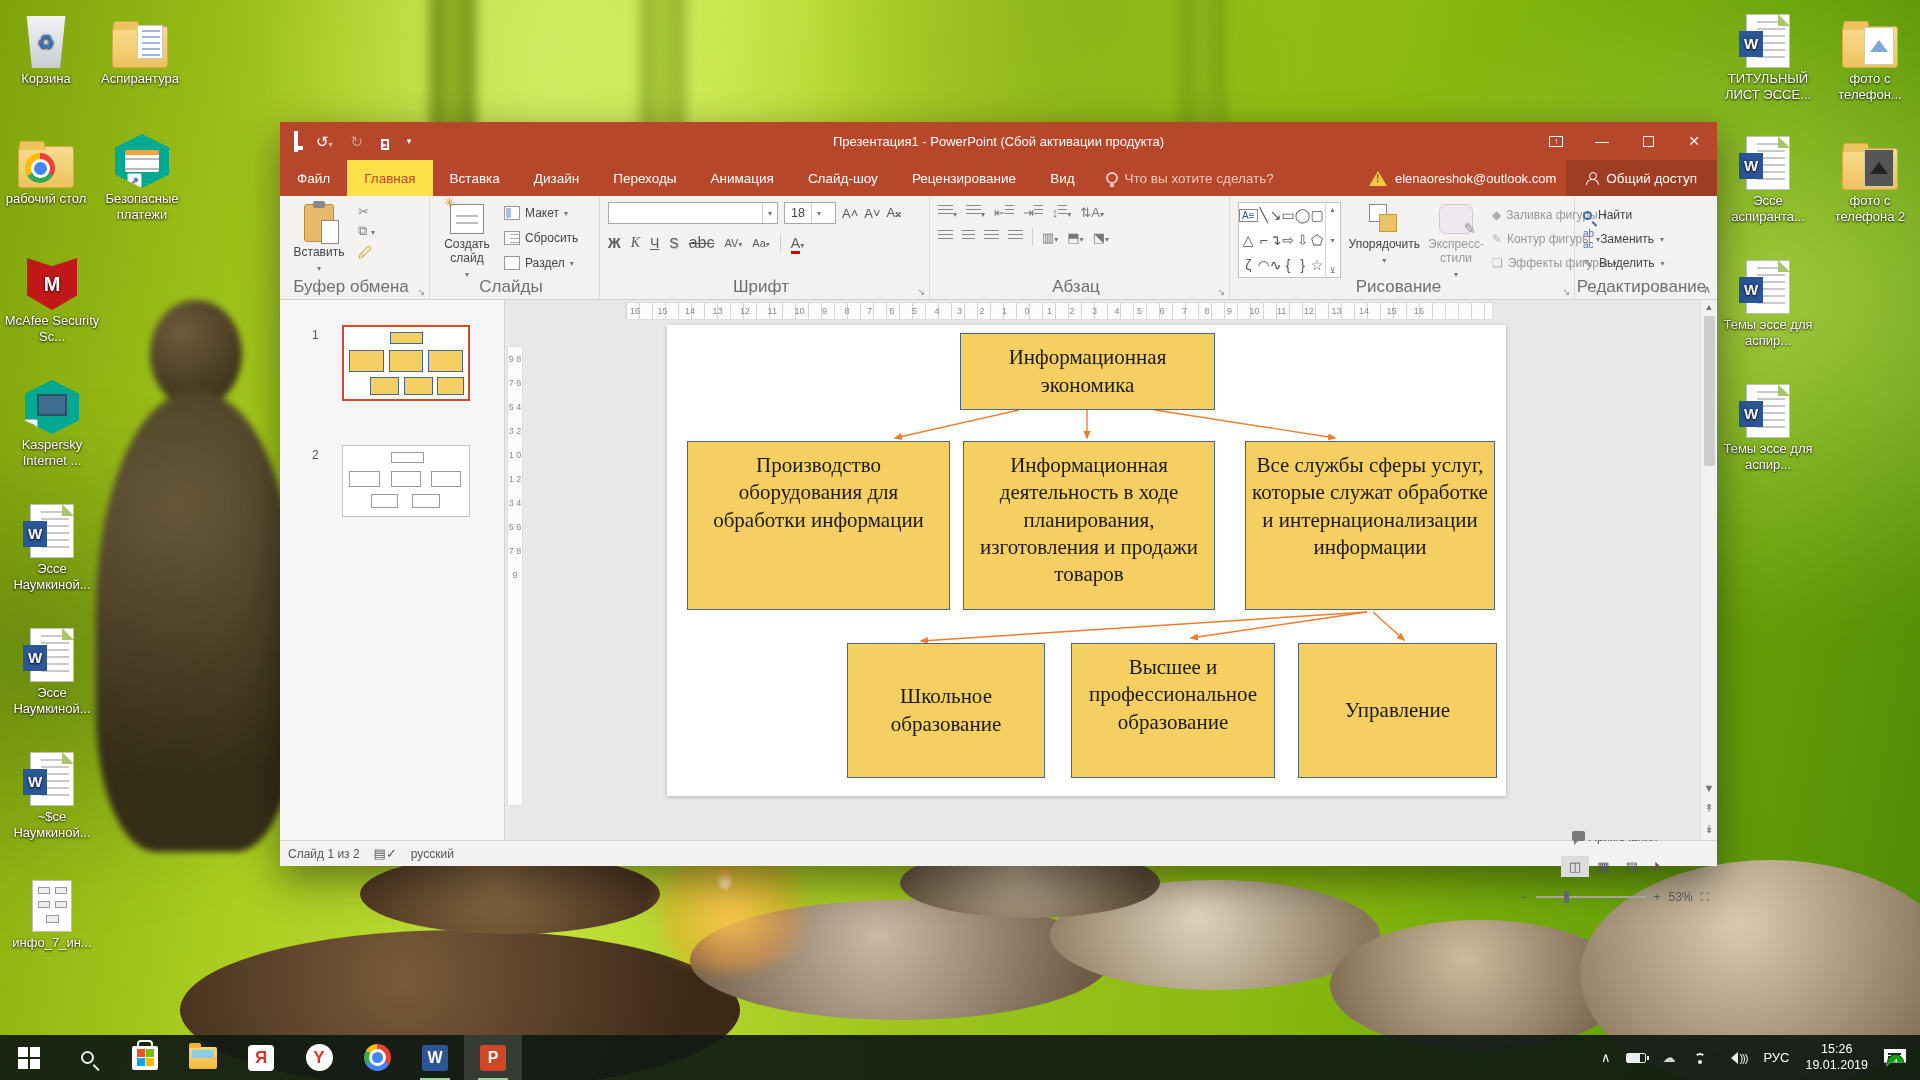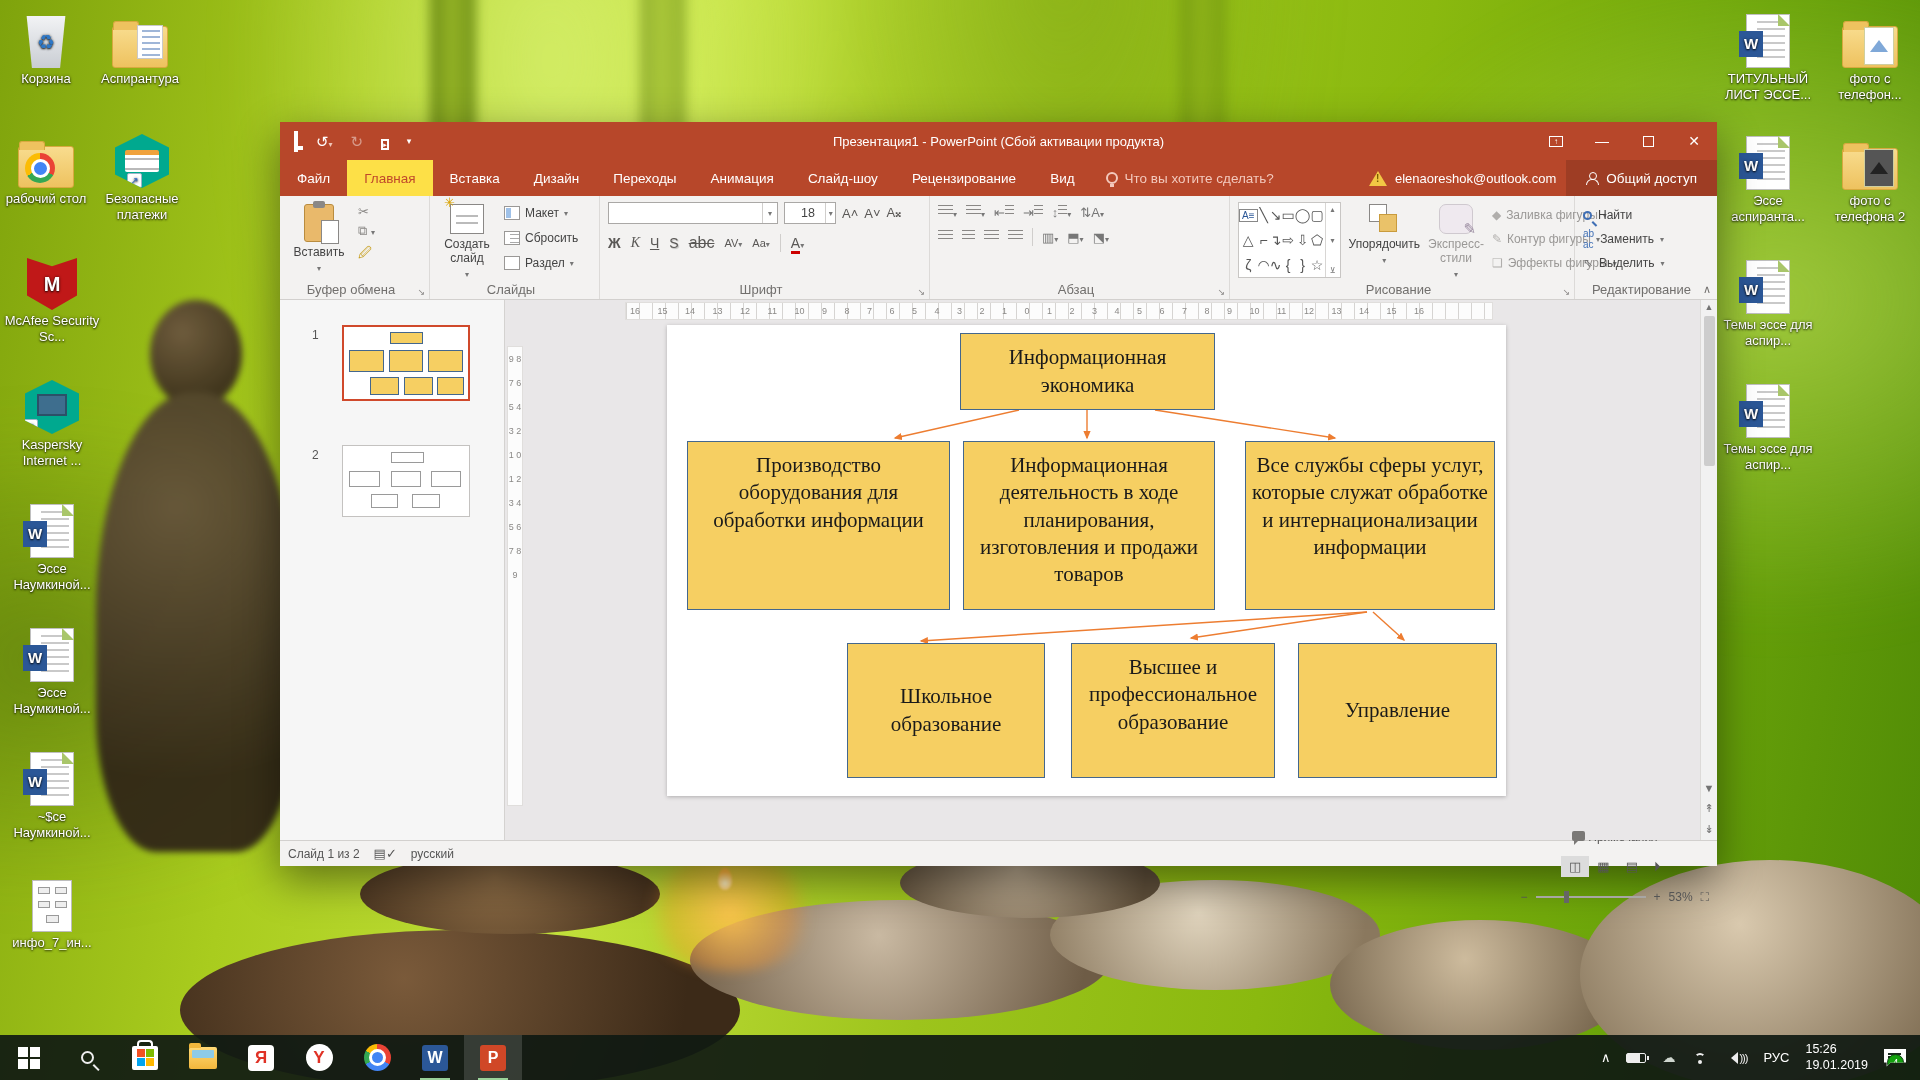--- a/index.html
+++ b/index.html
@@ -102,40 +102,40 @@
   .warn{width:0;height:0;border-left:9px solid transparent;border-right:9px solid transparent;
     border-bottom:15px solid #f2c744;position:relative;}
   .warn::after{content:"!";position:absolute;left:-2px;top:2px;font-size:10px;font-weight:bold;color:#7a5a00;}
   .share{background:var(--ppt-red-deep);display:flex;align-items:center;gap:8px;padding:0 20px;font-size:13.5px;}
   .person{width:12px;height:12px;position:relative;}
   .person::before{content:"";position:absolute;left:3px;top:0;width:6px;height:6px;border:1.5px solid #fff;border-radius:50%;}
   .person::after{content:"";position:absolute;left:0;top:7px;width:11px;height:5px;border:1.5px solid #fff;border-bottom:none;border-radius:6px 6px 0 0;}
 
   .ribbon{height:104px;background:#f3f2f1;border-bottom:1px solid #d2d0ce;display:flex;position:relative;}
   .rgroup{position:relative;border-right:1px solid #dcdad8;padding:6px 8px 18px;display:flex;gap:8px;}
-  .glabel{position:absolute;bottom:2px;left:0;right:7px;text-align:center;font-size:13px;color:#716f6d;}
+  .glabel{position:absolute;bottom:2px;left:0;right:7px;text-align:center;font-size:17px;color:#716f6d;}
   .launcher{position:absolute;bottom:2px;right:4px;font-size:9px;color:#8a8886;}
   .bigbtn{display:flex;flex-direction:column;align-items:center;justify-content:flex-start;gap:4px;width:62px;
     font-size:12px;color:#444;text-align:center;line-height:1.15;padding-top:2px;}
   .clipboard{width:30px;height:38px;background:#e9b96b;border:1px solid #b98c3f;border-radius:3px;position:relative;}
   .clipboard::before{content:"";position:absolute;left:8px;top:-4px;width:12px;height:7px;background:#8a8886;border-radius:2px;}
   .clipboard::after{content:"";position:absolute;right:-6px;bottom:-3px;width:16px;height:22px;background:#fff;border:1px solid #8a8886;}
   .newslide{width:34px;height:30px;background:#fff;border:1px solid #8a8886;position:relative;
     background-image:repeating-linear-gradient(180deg,#bbb 0 2px,transparent 2px 7px);background-size:22px 14px;
     background-position:5px 10px;background-repeat:no-repeat;}
   .newslide::before{content:"✳";position:absolute;left:-7px;top:-9px;color:#d8a200;font-size:13px;}
   .smallstack{display:flex;flex-direction:column;justify-content:flex-start;gap:3px;}
   .sbtn{display:flex;align-items:center;gap:5px;font-size:12px;color:#444;white-space:nowrap;height:22px;}
   .sico{width:16px;height:14px;border:1px solid #9a9896;background:#fff;display:inline-block;position:relative;flex:none;}
   .sico.lines{background-image:repeating-linear-gradient(180deg,#aaa 0 1px,transparent 1px 4px);background-size:9px 10px;background-position:5px 2px;background-repeat:no-repeat;}
   .sico.half::before{content:"";position:absolute;left:1px;top:1px;width:5px;height:10px;background:#9fc1e8;}
   .caret{font-size:8px;color:#777;}
   .cutcopy{display:flex;flex-direction:column;gap:4px;justify-content:flex-start;padding-top:2px;font-size:13px;color:#8a8886;}
   .combo{display:flex;align-items:center;border:1px solid #aaa8a6;background:#fff;height:22px;font-size:12.5px;color:#444;}
-  .combo .val{padding:0 16px;min-width:20px;}
+  .combo .val{padding:0 6px;min-width:20px;}
   .combo .drop{width:15px;height:100%;border-left:1px solid #d0cecc;font-size:8px;color:#777;display:flex;align-items:center;justify-content:center;}
   .fontrow{display:flex;align-items:center;gap:6px;}
   .fmtletters{display:flex;align-items:center;gap:10px;font-size:14px;color:#5a5856;margin-top:6px;}
   .fmtletters .b{font-weight:bold;}
   .fmtletters .i{font-style:italic;font-family:"Liberation Serif",serif;}
   .fmtletters .u{text-decoration:underline;}
   .fmtletters .s{text-shadow:1px 1px 1px #bbb;}
   .fmtletters .st{text-decoration:line-through;font-size:16px;}
   .fmtletters .sm{font-size:11px;}
   .divv{width:1px;height:18px;background:#d0cecc;}
@@ -223,21 +223,21 @@
   .batt{width:20px;height:10px;border:1.5px solid #eee;border-radius:2px;position:relative;background:linear-gradient(90deg,#eee 0 70%,transparent 70%);}
   .batt::after{content:"";position:absolute;right:-4px;top:2px;width:2px;height:4px;background:#eee;}
   .wifi{width:18px;height:12px;position:relative;overflow:hidden;}
   .wifi i{position:absolute;left:50%;bottom:0;transform:translateX(-50%);border:2px solid transparent;border-top-color:#eee;border-radius:50%;}
   .wifi i:nth-child(1){width:18px;height:18px;}
   .wifi i:nth-child(2){width:11px;height:11px;}
   .wifi i:nth-child(3){width:4px;height:4px;background:#eee;border:none;border-radius:50%;bottom:0;}
   .spk{display:flex;align-items:center;gap:1px;}
   .spk .cone{width:0;height:0;border:6px solid transparent;border-right:7px solid #eee;}
   .spk .wav{font-size:11px;color:#eee;letter-spacing:-1px;}
-  .clock{text-align:left;line-height:1.25;font-size:12.5px;}
+  .clock{text-align:center;line-height:1.25;font-size:12.5px;}
   .action{position:relative;width:22px;height:18px;background:#fff;clip-path:polygon(0 0,100% 0,100% 78%,30% 78%,12% 100%,12% 78%,0 78%);}
   .action i{position:absolute;left:4px;height:2px;background:#1a2a1e;}
   .abadge{position:absolute;right:2px;bottom:-4px;width:17px;height:17px;border-radius:50%;background:var(--badge-green);
     color:#fff;font-size:10px;line-height:17px;text-align:center;border:1px solid #0d3b10;}
 </style>
 </head>
 <body>
 
 <div class="bg">
   <div class="bg-grad"></div>

